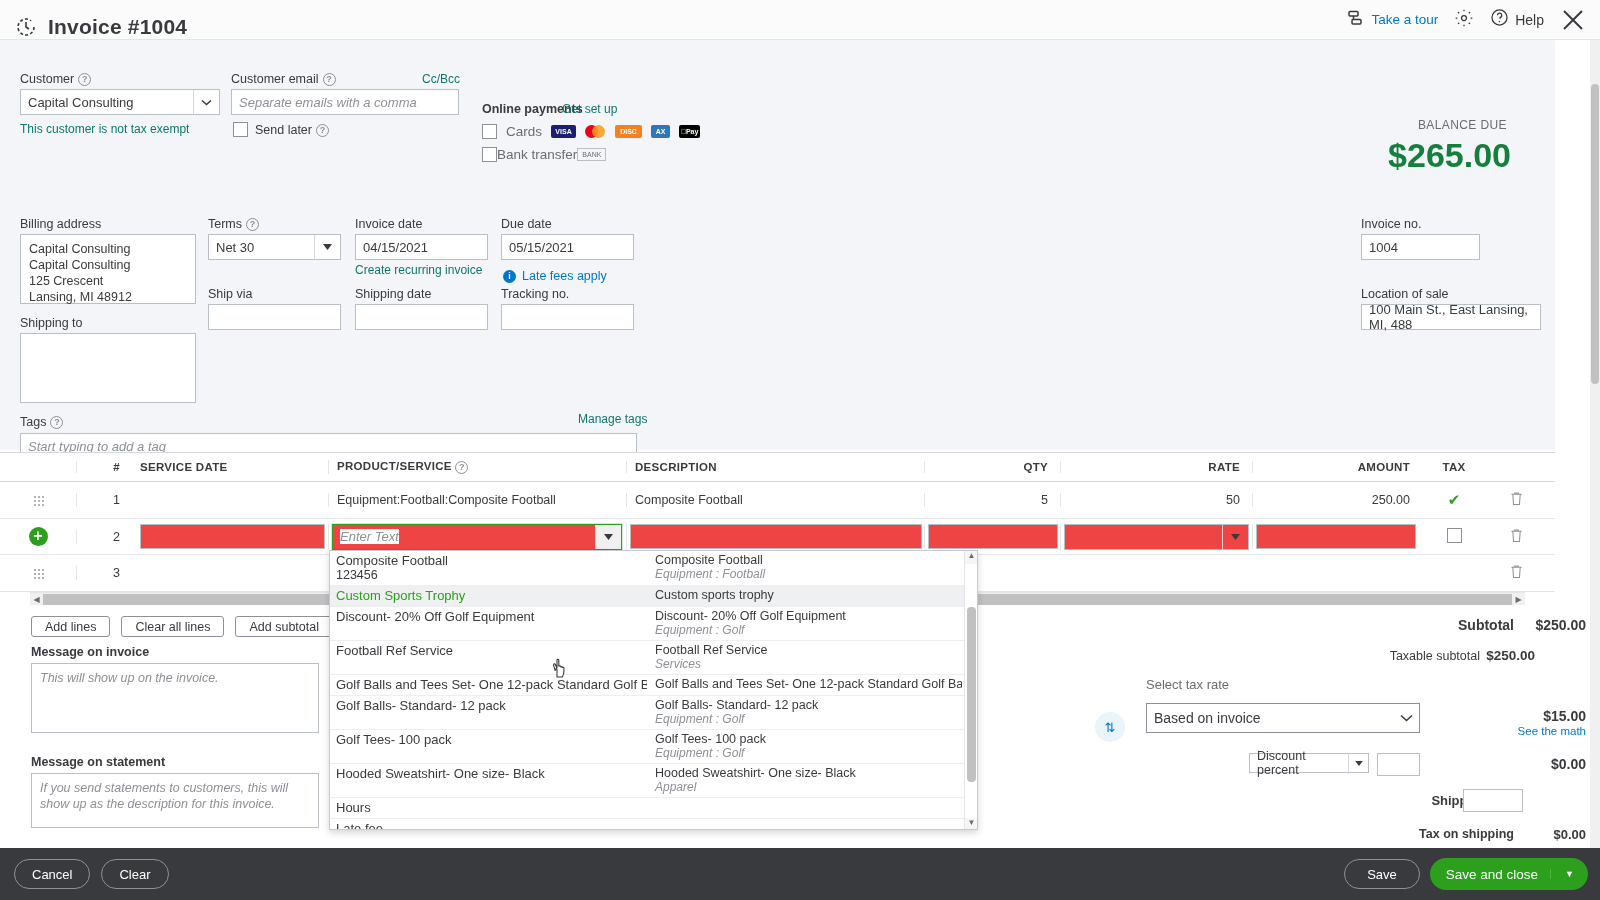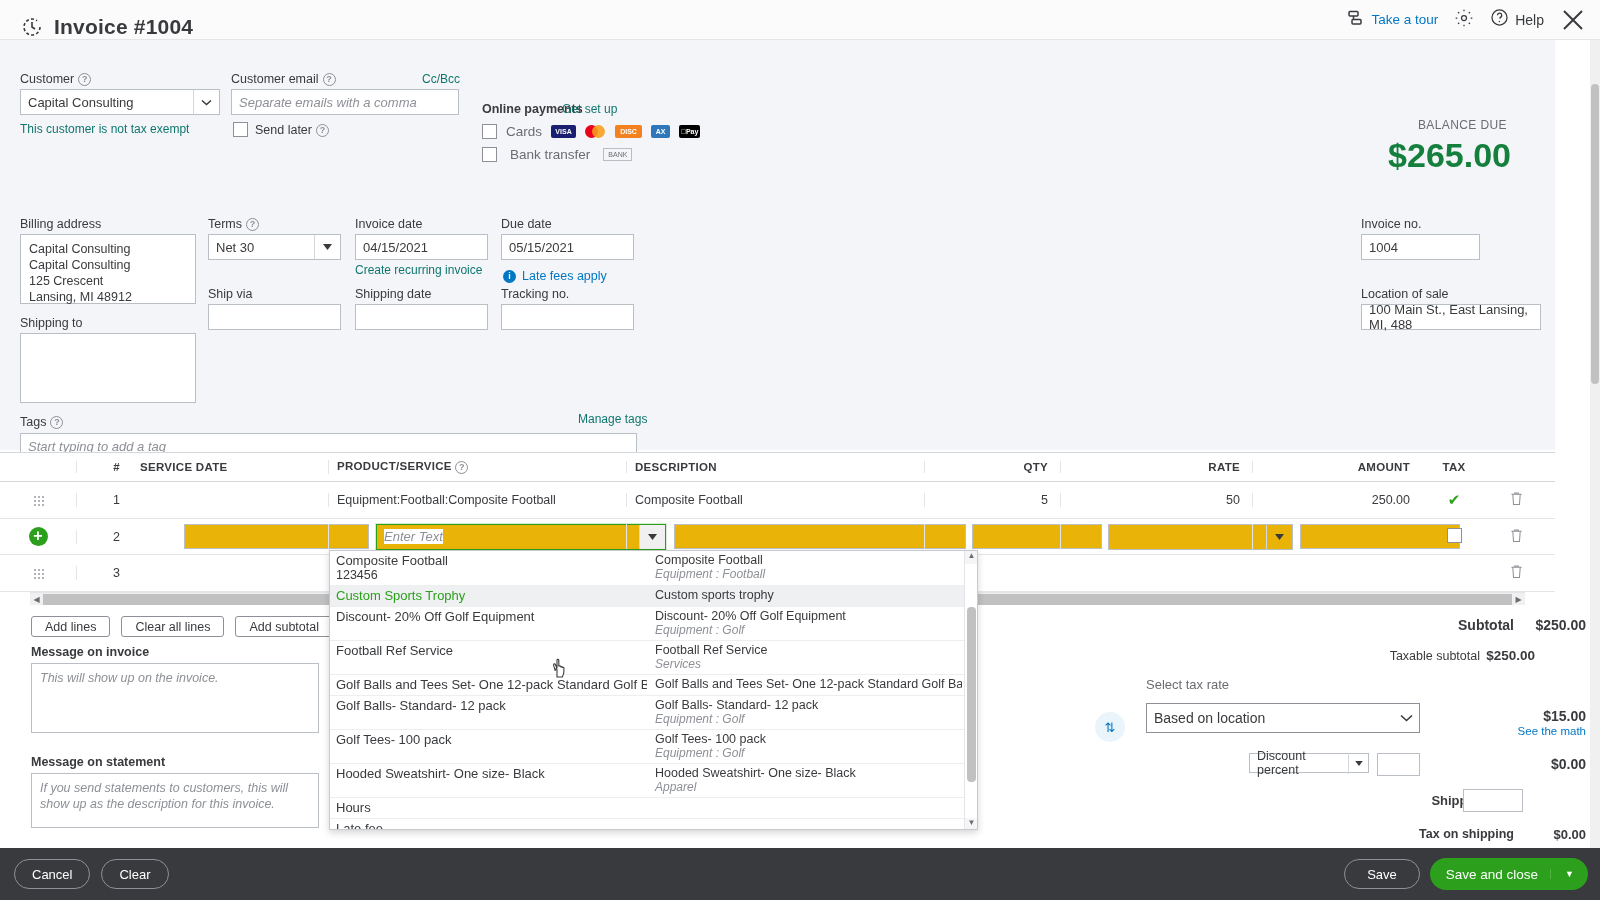--- a/index.html
+++ b/index.html
@@ -11,21 +11,21 @@
     color: #393a3d;
   }
   .app { position: relative; width: 1600px; height: 900px; background: #fff; }
 
   
   .topbar {
     position: absolute; top: 0; left: 0; width: 1600px; height: 40px;
     background: #fbfbfc; border-bottom: 1px solid #e3e5e8;
     display: flex; align-items: center;
   }
-  .topbar-left { display: flex; align-items: center; padding-left: 20px; gap: 10px; margin-top: 14px; }
+  .topbar-left { display: flex; align-items: center; padding-left: 14px; gap: 10px; margin-top: 14px; }
   .inv-logo { width: 24px; height: 24px; }
   .inv-title { font-size: 21px; font-weight: bold; color: #393a3d; letter-spacing: .2px; }
   .topbar-right {
     margin-left: auto; display: flex; align-items: center; gap: 16px; padding-right: 14px;
   }
   .tour { display: flex; align-items: center; gap: 6px; }
   .tour-label { font-size: 13.5px; color: #0077c5; }
   .help-wrap { display: flex; align-items: center; gap: 6px; }
   .help-label { font-size: 14px; color: #393a3d; }
   .close-x { width: 26px; height: 26px; cursor: pointer; }
@@ -78,21 +78,21 @@
   .f-customer { position: absolute; left: 20px; top: 49px; width: 200px; }
   .f-taxexempt { position: absolute; left: 20px; top: 82px; }
   .f-email-lbl { position: absolute; left: 231px; top: 32px; }
   .f-ccbcc { position: absolute; left: 422px; top: 32px; }
   .f-email { position: absolute; left: 231px; top: 49px; width: 228px; }
   .f-sendlater { position: absolute; left: 233px; top: 82px; display: flex; align-items: flex-end; gap: 7px; }
 
   .f-online-lbl { position: absolute; left: 482px; top: 62px; font-size: 12.5px; font-weight: bold; }
   .f-getsetup { position: absolute; left: 562px; top: 62px; }
   .f-cards { position: absolute; left: 482px; top: 84px; display: flex; align-items: center; gap: 9px; }
-  .f-bank { position: absolute; left: 482px; top: 107px; display: flex; align-items: center; gap: 13px; }
+  .f-bank { position: absolute; left: 482px; top: 107px; display: flex; align-items: center; gap: 0; }
   .pay-label { font-size: 13.5px; color: #6b6c72; }
   .card-ic { height: 13px; border-radius: 2px; display: inline-flex; align-items: center; justify-content: center;
              font-size: 7px; font-weight: bold; color: #fff; }
 
   .f-balance-lbl { position: absolute; right: 48px; top: 78px; font-size: 12px; color: #6b6c72; letter-spacing: .4px; }
   .f-balance { position: absolute; right: 44px; top: 96px; font-size: 34px; font-weight: bold; color: #15803d; }
 
   
   .f-billing-lbl { position: absolute; left: 20px; top: 177px; }
   .f-billing {
@@ -155,21 +155,21 @@
   .vline { border-left: 1px solid #e3e5e8; }
   .grip {
     width: 11px; height: 11px;
     background-image: radial-gradient(#b0b3b8 42%, transparent 44%);
     background-size: 4px 4px;
   }
   .addrow-plus {
     width: 19px; height: 19px; border-radius: 50%; background: #2ca01c;
     color: #fff; font-size: 16px; line-height: 18px; text-align: center; font-weight: bold;
   }
-  .cellinput { background: #eab308; border: 1px solid #babec5; height: 25px; margin-left: 44px; }
+  .cellinput { background: #ef4444; border: 1px solid #babec5; height: 25px; }
   .cellinput.focus { border: 1px solid #2ca01c; box-shadow: 0 0 0 1px #2ca01c33; }
   .tick { color: #2ca01c; font-size: 15px; }
   .trash { width: 13px; height: 15px; display: inline-block; }
 
   
   .hscroll {
     position: absolute; top: 592px; left: 30px; width: 1495px; height: 13px;
     background: #f0f0f0; border-top: 1px solid #e3e5e8; display: flex; align-items: center;
   }
   .hs-arrow { width: 13px; text-align: center; font-size: 8px; color: #6b6c72; }
@@ -608,21 +608,21 @@
 
   <div>
     <span class="t-subtotal-lbl">Subtotal</span>
     <span class="t-subtotal-val">$250.00</span>
     <span class="t-taxsub-lbl">Taxable subtotal</span>
     <span class="t-taxsub-val">$250.00</span>
 
     <span class="t-selrate">Select tax rate</span>
     <div class="t-ratebox">
       <div class="sel" style="border-color:#8d9096;">
-        <span>Based on location</span>
+        <span>Based on invoice</span>
         <span class="caret-box" style="border-left:none;">
           <svg width="13" height="8" viewBox="0 0 13 8" fill="none" stroke="#393a3d" stroke-width="1.6">
               <path d="M1 1.5 6.5 6.5 12 1.5"></path>
             </svg>
         </span>
       </div>
     </div>
     <span class="swap">⇅</span>
     <span class="t-tax-val">$15.00</span>
     <span class="t-seemath">See the math</span>

